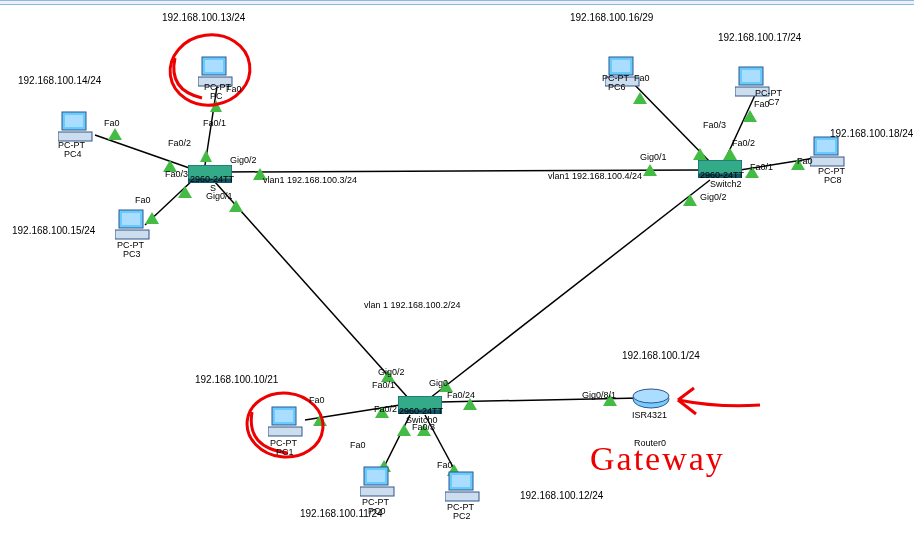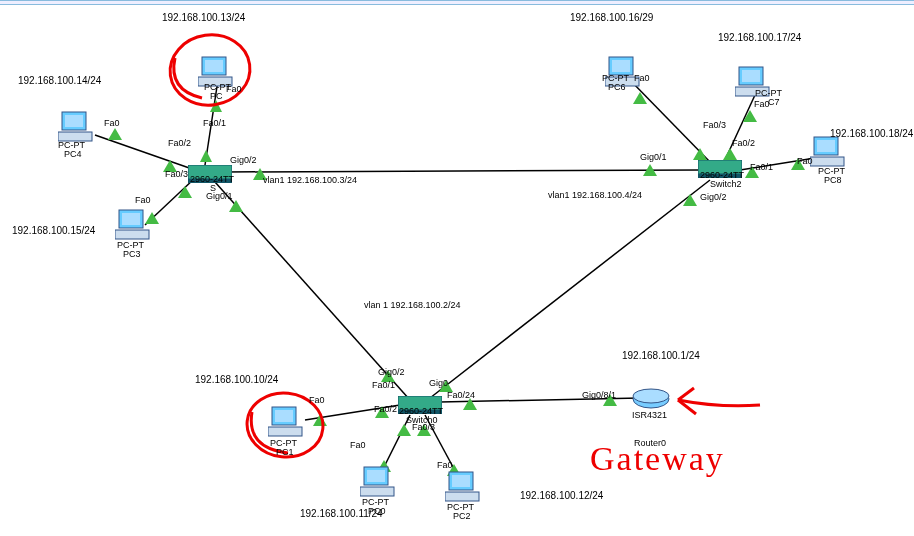--- a/index.html
+++ b/index.html
@@ -140,27 +140,27 @@
         <ellipse cx="19" cy="11" rx="18" ry="9" fill="#7cf" stroke="#358"></ellipse>
         <ellipse cx="19" cy="8" rx="18" ry="7" fill="#adf" stroke="#358"></ellipse>
       </svg></div>
 
 <div class="lbl iplbl" style="left:162px;top:12px">192.168.100.13/24</div>
 <div class="lbl iplbl" style="left:18px;top:75px">192.168.100.14/24</div>
 <div class="lbl iplbl" style="left:12px;top:225px">192.168.100.15/24</div>
 <div class="lbl iplbl" style="left:570px;top:12px">192.168.100.16/29</div>
 <div class="lbl iplbl" style="left:718px;top:32px">192.168.100.17/24</div>
 <div class="lbl iplbl" style="left:830px;top:128px">192.168.100.18/24</div>
-<div class="lbl iplbl" style="left:195px;top:374px">192.168.100.10/24</div>
+<div class="lbl iplbl" style="left:195px;top:374px">192.168.100.10/21</div>
 <div class="lbl iplbl" style="left:300px;top:508px">192.168.100.11/24</div>
 <div class="lbl iplbl" style="left:520px;top:490px">192.168.100.12/24</div>
 <div class="lbl iplbl" style="left:622px;top:350px">192.168.100.1/24</div>
 
 <div class="lbl" style="left:263px;top:175px">vlan1 192.168.100.3/24</div>
-<div class="lbl" style="left:548px;top:190px">vlan1 192.168.100.4/24</div>
+<div class="lbl" style="left:548px;top:171px">vlan1 192.168.100.4/24</div>
 <div class="lbl" style="left:364px;top:300px">vlan 1 192.168.100.2/24</div>
 
 <div class="lbl" style="left:204px;top:82px">PC-PT</div>
 <div class="lbl" style="left:210px;top:91px">PC</div>
 <div class="lbl" style="left:58px;top:140px">PC-PT</div>
 <div class="lbl" style="left:64px;top:149px">PC4</div>
 <div class="lbl" style="left:117px;top:240px">PC-PT</div>
 <div class="lbl" style="left:123px;top:249px">PC3</div>
 <div class="lbl" style="left:602px;top:73px">PC-PT</div>
 <div class="lbl" style="left:608px;top:82px">PC6</div>

